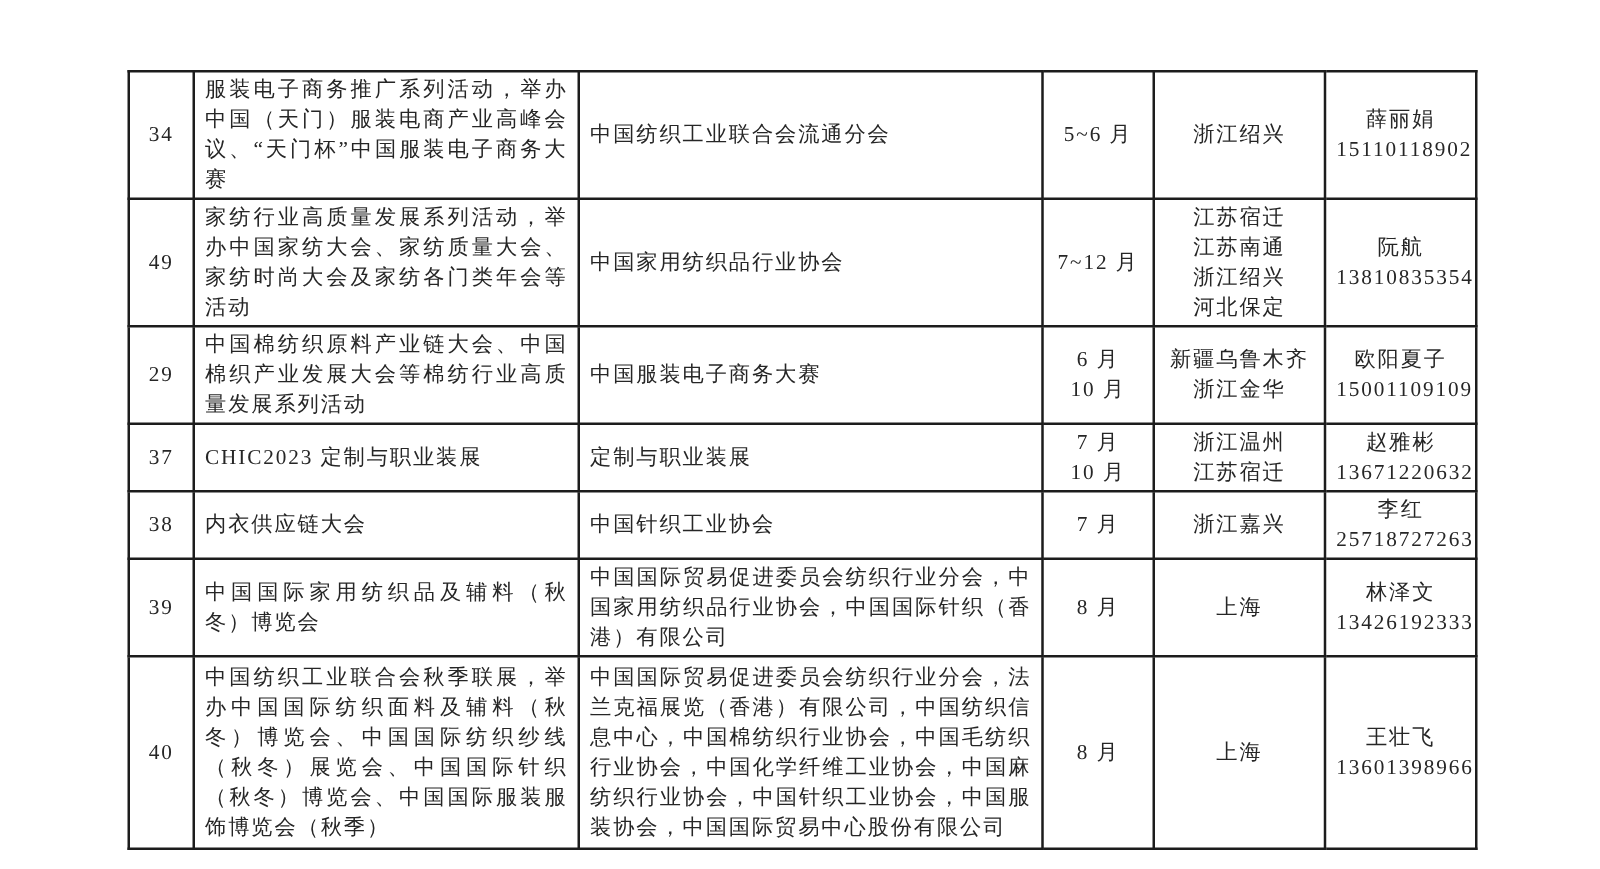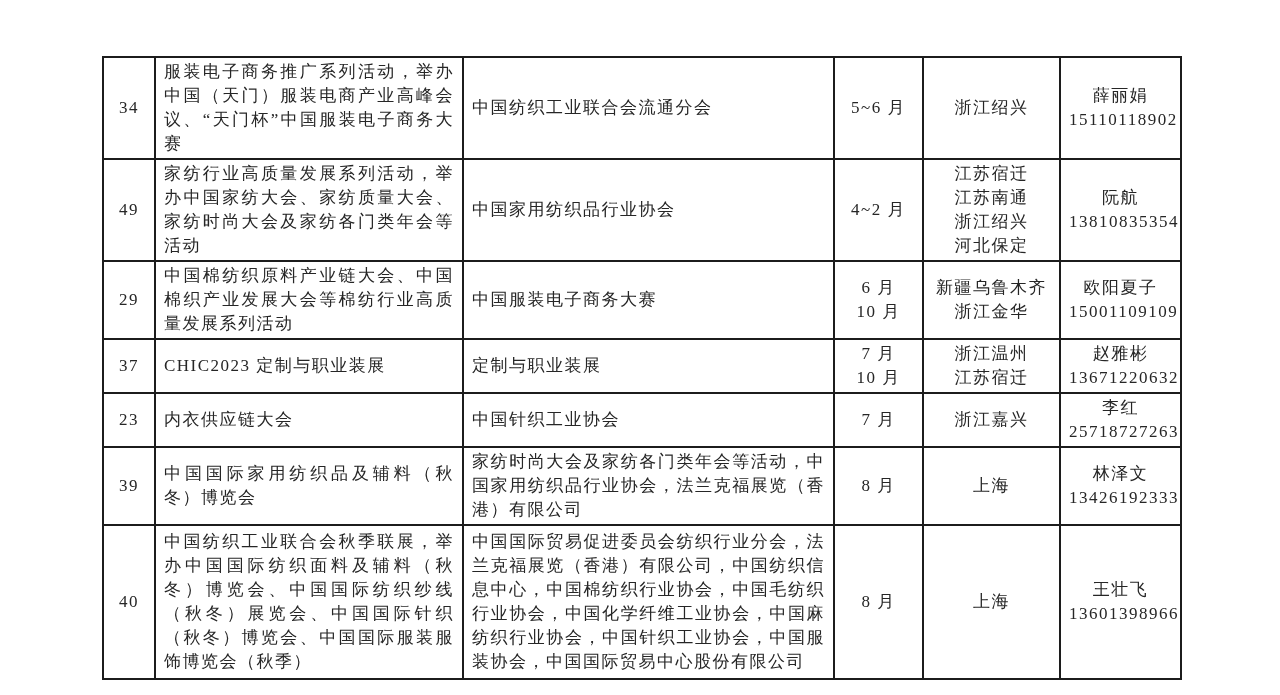--- a/index.html
+++ b/index.html
@@ -87,21 +87,21 @@
         <td class="c-org">中国纺织工业联合会流通分会</td>
         <td class="c-month">5~6 月</td>
         <td class="c-loc">浙江绍兴</td>
         <td class="c-contact">薛丽娟
 15110118902</td>
       </tr>
       <tr class="rh90">
         <td class="c-no">49</td>
         <td class="c-event">家纺行业高质量发展系列活动，举办中国家纺大会、家纺质量大会、家纺时尚大会及家纺各门类年会等活动</td>
         <td class="c-org">中国家用纺织品行业协会</td>
-        <td class="c-month">4~2 月</td>
+        <td class="c-month">7~12 月</td>
         <td class="c-loc">江苏宿迁
 江苏南通
 浙江绍兴
 河北保定</td>
         <td class="c-contact">阮航
 13810835354</td>
       </tr>
       <tr class="rh74">
         <td class="c-no">29</td>
         <td class="c-event">中国棉纺织原料产业链大会、中国棉织产业发展大会等棉纺行业高质量发展系列活动</td>
@@ -118,32 +118,32 @@
         <td class="c-event">CHIC2023 定制与职业装展</td>
         <td class="c-org">定制与职业装展</td>
         <td class="c-month">7 月
 10 月</td>
         <td class="c-loc">浙江温州
 江苏宿迁</td>
         <td class="c-contact">赵雅彬
 13671220632</td>
       </tr>
       <tr class="rh47">
-        <td class="c-no">23</td>
+        <td class="c-no">38</td>
         <td class="c-event">内衣供应链大会</td>
         <td class="c-org">中国针织工业协会</td>
         <td class="c-month">7 月</td>
         <td class="c-loc">浙江嘉兴</td>
         <td class="c-contact">李红
 25718727263</td>
       </tr>
       <tr class="rh74">
         <td class="c-no">39</td>
         <td class="c-event">中国国际家用纺织品及辅料（秋冬）博览会</td>
-        <td class="c-org">家纺时尚大会及家纺各门类年会等活动，中国家用纺织品行业协会，法兰克福展览（香港）有限公司</td>
+        <td class="c-org">中国国际贸易促进委员会纺织行业分会，中国家用纺织品行业协会，中国国际针织（香港）有限公司</td>
         <td class="c-month">8 月</td>
         <td class="c-loc">上海</td>
         <td class="c-contact">林泽文
 13426192333</td>
       </tr>
       <tr class="rh154">
         <td class="c-no">40</td>
         <td class="c-event">中国纺织工业联合会秋季联展，举办中国国际纺织面料及辅料（秋冬）博览会、中国国际纺织纱线（秋冬）展览会、中国国际针织（秋冬）博览会、中国国际服装服饰博览会（秋季）</td>
         <td class="c-org">中国国际贸易促进委员会纺织行业分会，法兰克福展览（香港）有限公司，中国纺织信息中心，中国棉纺织行业协会，中国毛纺织行业协会，中国化学纤维工业协会，中国麻纺织行业协会，中国针织工业协会，中国服装协会，中国国际贸易中心股份有限公司</td>
         <td class="c-month">8 月</td>

